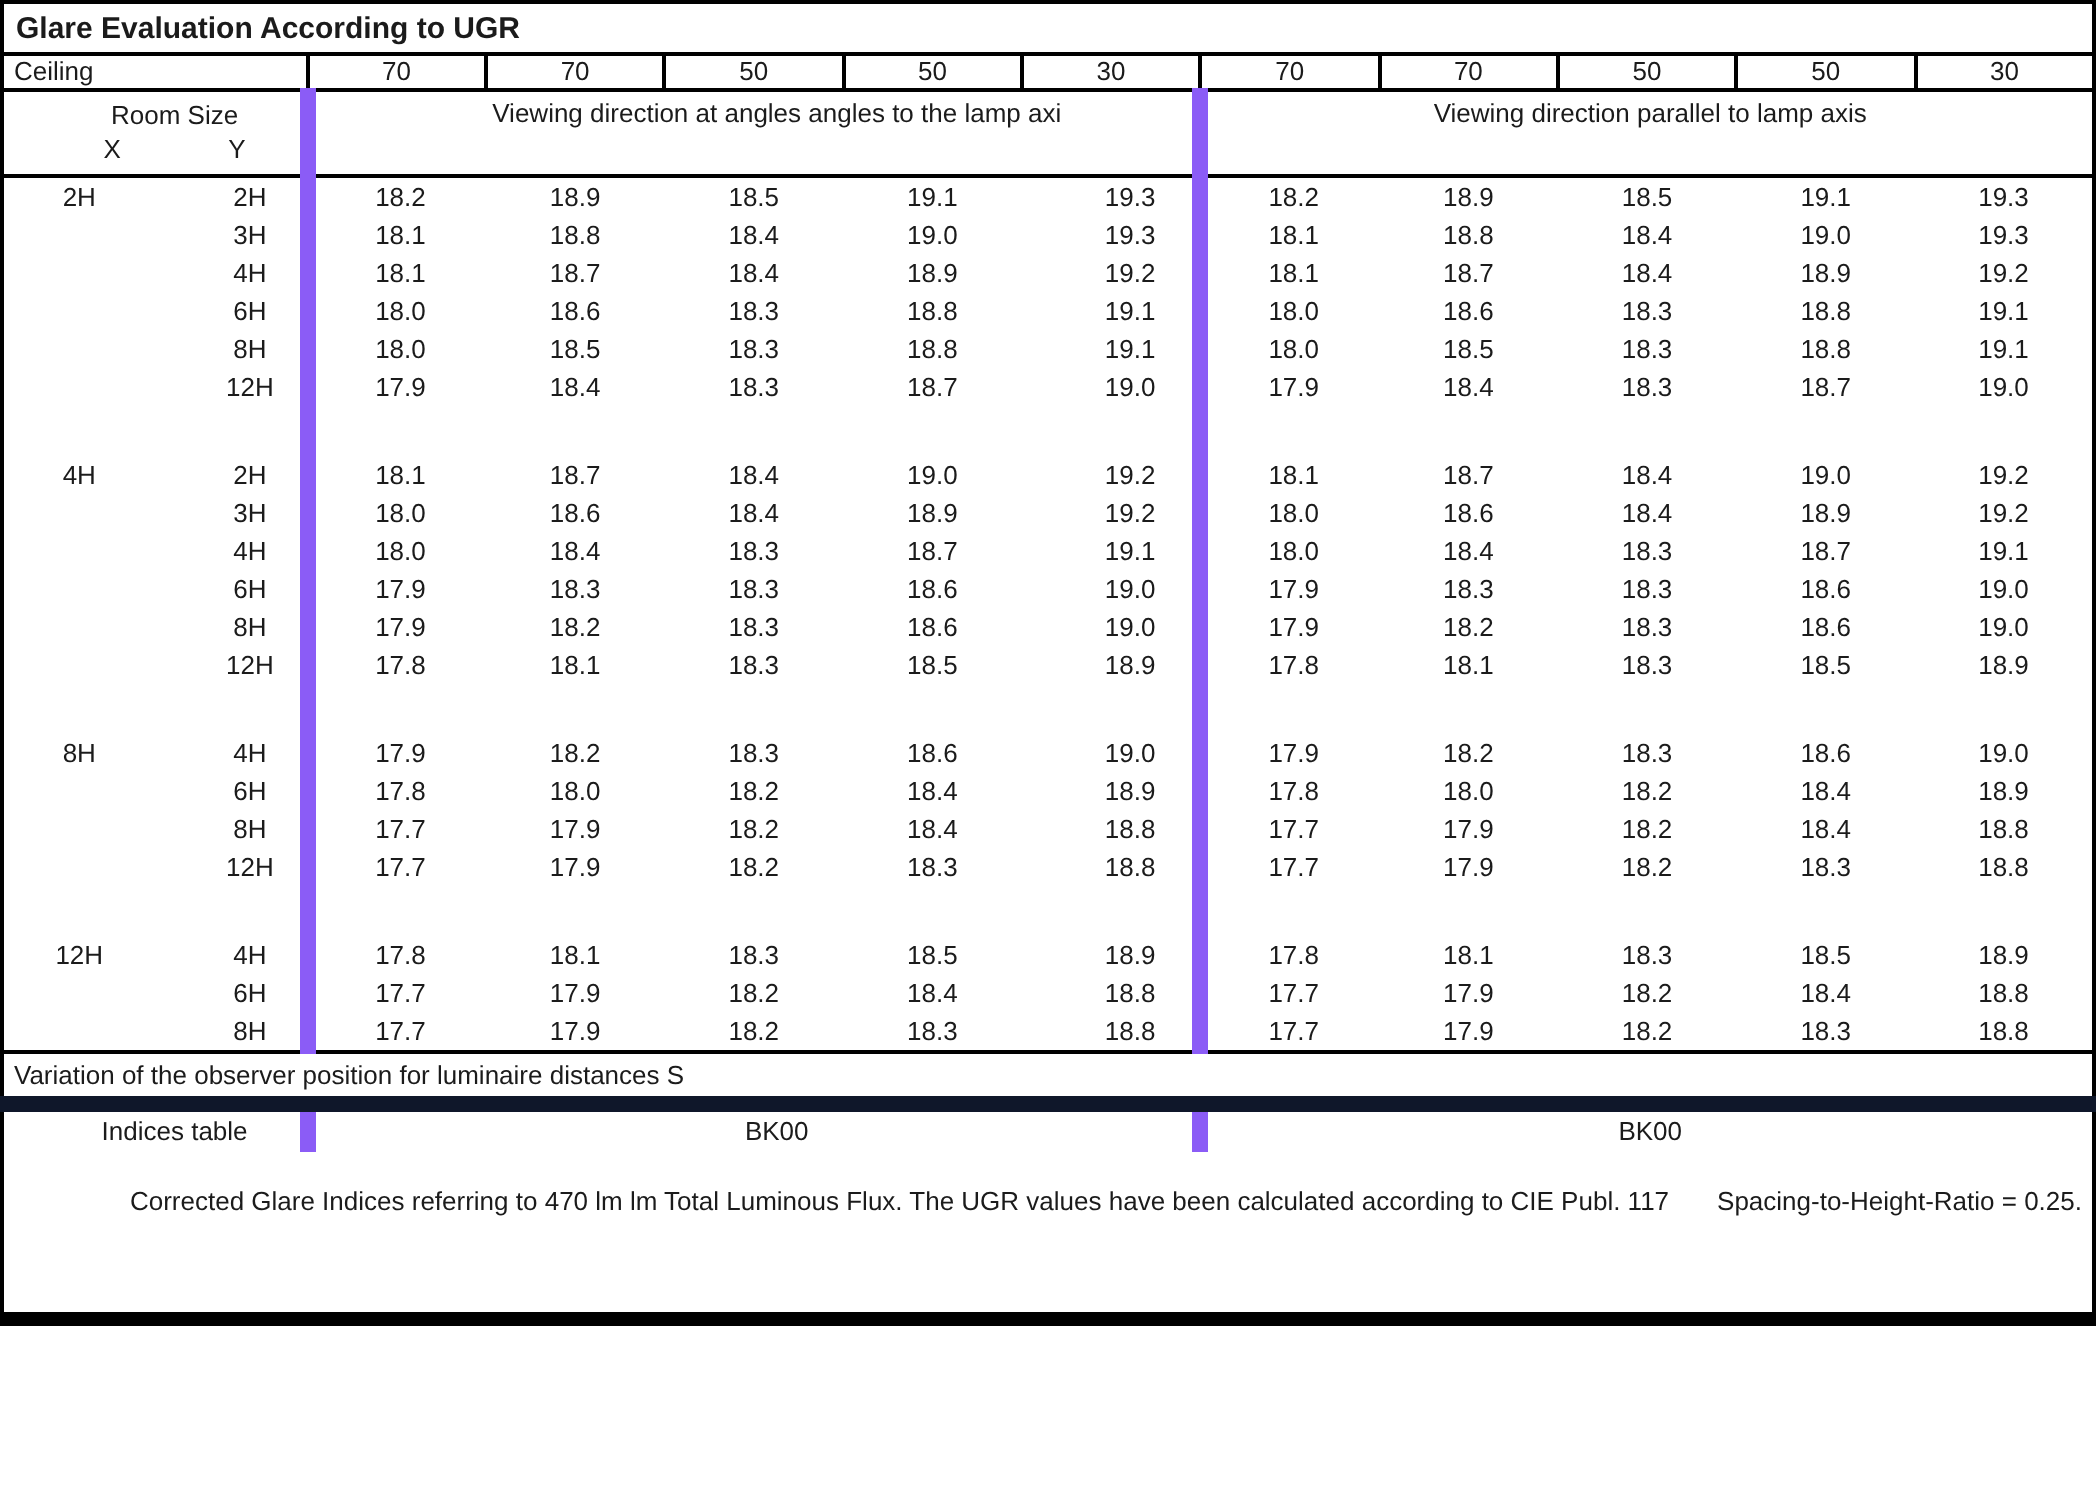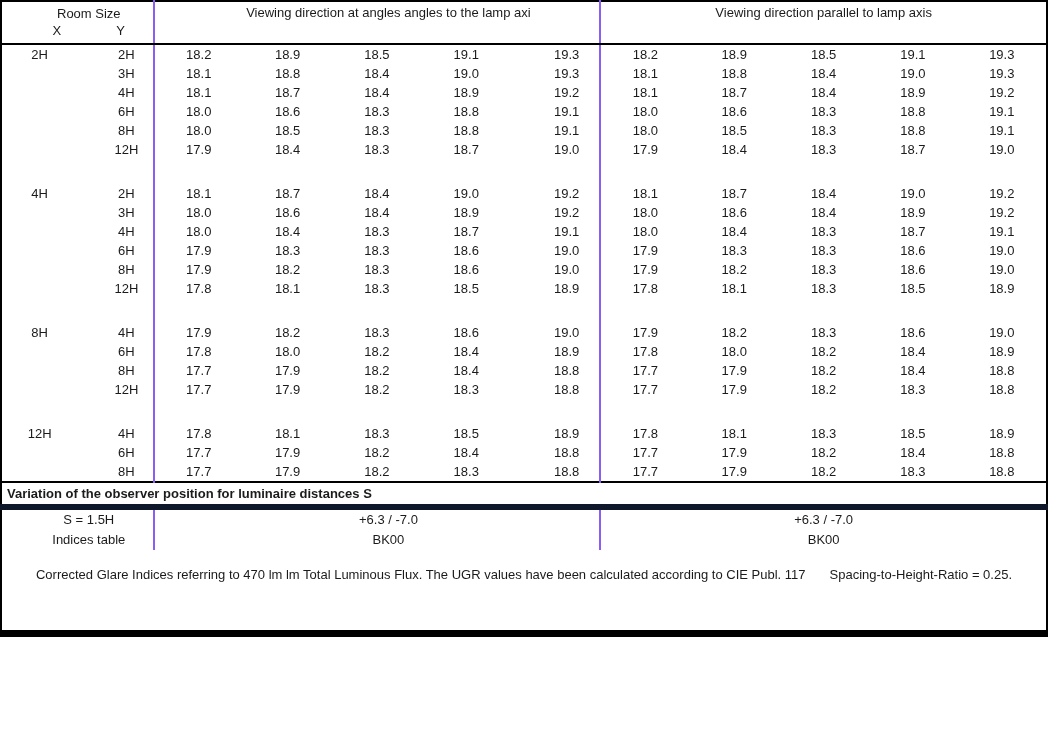--- a/index.html
+++ b/index.html
@@ -43,37 +43,36 @@
     text-align: left;
     padding-left: 5px;
   }
   
   tr.hdr-row td { border-bottom: 2px solid #000; height: 38px; }
   tr.hdr-row td.view { vertical-align: top; padding-top: 3px; }
   .room-line1 { height: 19px; line-height: 19px; text-align: center; }
   .room-line2 { height: 19px; line-height: 16px; display: flex; }
   .room-line2 span { width: 50%; text-align: center; }
   
-  td.br { border-right: 2px solid #8b5cf6; padding-left: 23px; }
+  td.br { border-right: 8px solid #8b5cf6; padding-left: 23px; }
   tr.d td { height: 19px; line-height: 19px; }
   tr.spacer td { height: 25px; }
   
   tr.variation-row td {
     border-top: 2px solid #000;
-    border-bottom: 6px solid #0f172a;
+    border-bottom: 8px solid #0f172a;
     text-align: left;
     padding: 2px 5px;
     height: 17px;
-    font-weight: bold;
   }
   tr.s-row td { height: 20px; line-height: 20px; }
   tr.block-end td { border-bottom: 2px solid #000; }
   
   tr.footer-row td {
-    text-align: center;
+    text-align: right;
     vertical-align: top;
     padding: 17px 5px;
     height: 46px;
     white-space: normal;
     margin-top: 36px;
   }
   .ratio-gap { margin-left: 24px; }
 </style>
 </head>
 <body>
@@ -88,20 +87,36 @@
       <col style="width:89px">
       <col style="width:89px">
     <col style="width:89px">
       <col style="width:89px">
       <col style="width:89px">
       <col style="width:89px">
       <col style="width:89px">
   </colgroup>
 
   <tbody>
+    <tr class="title-row">
+      <td colspan="12">Glare Evaluation According to UGR</td>
+    </tr>
+    <tr class="surface-row">
+        <td colspan="2" class="label">Ceiling</td>
+        <td>70</td>
+        <td>70</td>
+        <td>50</td>
+        <td>50</td>
+        <td>30</td>
+        <td>70</td>
+        <td>70</td>
+        <td>50</td>
+        <td>50</td>
+        <td>30</td>
+      </tr>
     <tr class="hdr-row">
       <td colspan="2" class="br">
         <div class="room-line1">Room Size</div>
         <div class="room-line2">
           <span>X</span>
           <span>Y</span>
         </div>
       </td>
       <td colspan="5" class="br view">Viewing direction at angles angles to the lamp axi</td>
       <td colspan="5" class="view">Viewing direction parallel to lamp axis</td>
@@ -389,25 +404,20 @@
         <td>18.2</td>
         <td>18.3</td>
         <td>18.8</td>
       </tr>
     </tbody>
 
   <tbody>
     <tr class="variation-row">
       <td colspan="12">Variation of the observer position for luminaire distances S</td>
     </tr>
-    <tr class="s-row">
-        <td colspan="2" class="br">S = 1.5H</td>
-        <td colspan="5" class="br">+6.3 / -7.0</td>
-        <td colspan="5">+6.3 / -7.0</td>
-      </tr>
   </tbody>
 
   <tbody>
     <tr class="s-row">
         <td colspan="2" class="br">Indices table</td>
         <td colspan="5" class="br">BK00</td>
         <td colspan="5">BK00</td>
       </tr>
   </tbody>
 

